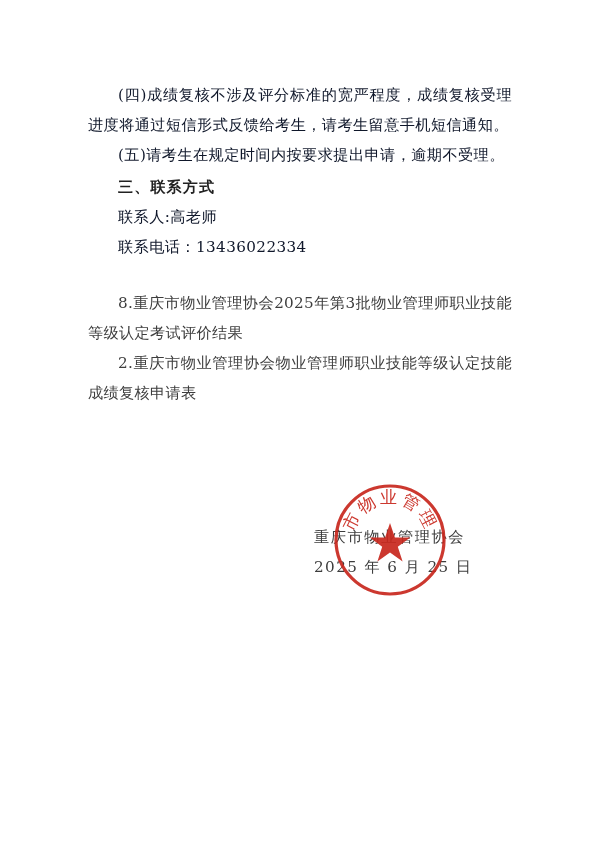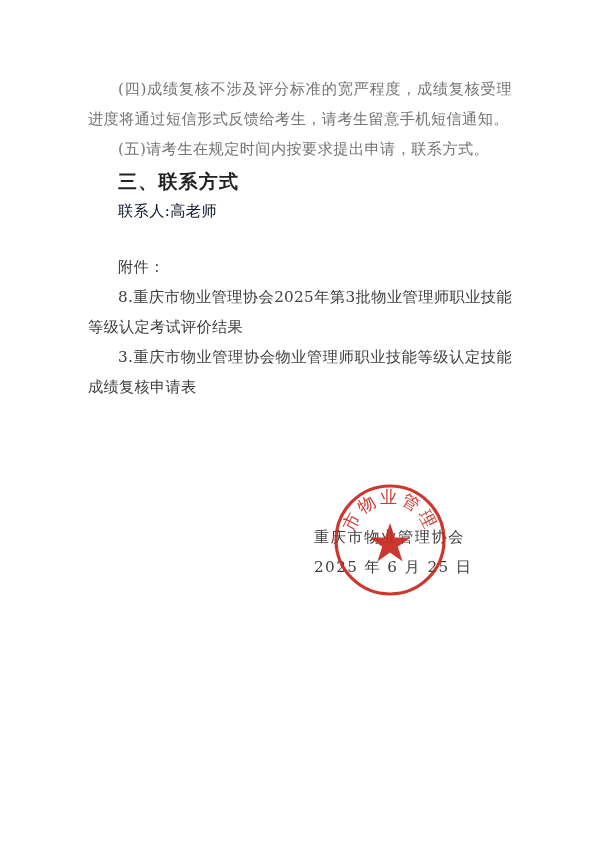--- a/index.html
+++ b/index.html
@@ -31,33 +31,33 @@
     top: 72px;
     width: 424px;
   }
 
   .para {
     font-size: 15.2px;
     line-height: 30px;
     text-align: justify;
     text-justify: inter-ideograph;
     letter-spacing: 0.4px;
-    margin: 2px 0 0 0;
-    color: #737373;
+    margin: 8px 0 0 0;
+    color: #0f172a;
     text-indent: 30px;
   }
 
   .para + .para {
     margin-top: 0px;
   }
 
   .heading {
     font-family: "DejaVu Sans", "Liberation Sans", sans-serif;
     font-weight: bold;
-    font-size: 19px;
+    font-size: 15px;
     line-height: 30px;
     letter-spacing: 1.2px;
     color: #222222;
     text-indent: 30px;
     margin: 2px 0 0 0;
   }
 
   .contact-line {
     font-size: 15.2px;
     line-height: 30px;
@@ -134,34 +134,34 @@
 </style>
 </head>
 <body>
 
 <div class="page">
 
   <div class="doc-body">
 
     <p class="para">(四)成绩复核不涉及评分标准的宽严程度，成绩复核受理进度将通过短信形式反馈给考生，请考生留意手机短信通知。</p>
 
-    <p class="para">(五)请考生在规定时间内按要求提出申请，联系方式。</p>
+    <p class="para">(五)请考生在规定时间内按要求提出申请，逾期不受理。</p>
 
     <h2 class="heading">三、联系方式</h2>
 
     <p class="contact-line">联系人:高老师</p>
 
+    <p class="contact-line">联系电话：13436022334</p>
 
     <div class="spacer-block"></div>
 
-    <p class="attach-label">附件：</p>
 
     <p class="attach-item">8.重庆市物业管理协会2025年第3批物业管理师职业技能等级认定考试评价结果</p>
 
-    <p class="attach-item">3.重庆市物业管理协会物业管理师职业技能等级认定技能成绩复核申请表</p>
+    <p class="attach-item">2.重庆市物业管理协会物业管理师职业技能等级认定技能成绩复核申请表</p>
 
   </div>
 
   <div class="signature-block">
     <div class="sign-org">重庆市物业管理协会</div>
     <div class="sign-date">2025 年 6 月 25 日</div>
   </div>
 
   <div class="seal">
     <svg viewBox="0 0 114 114" xmlns="http://www.w3.org/2000/svg">

